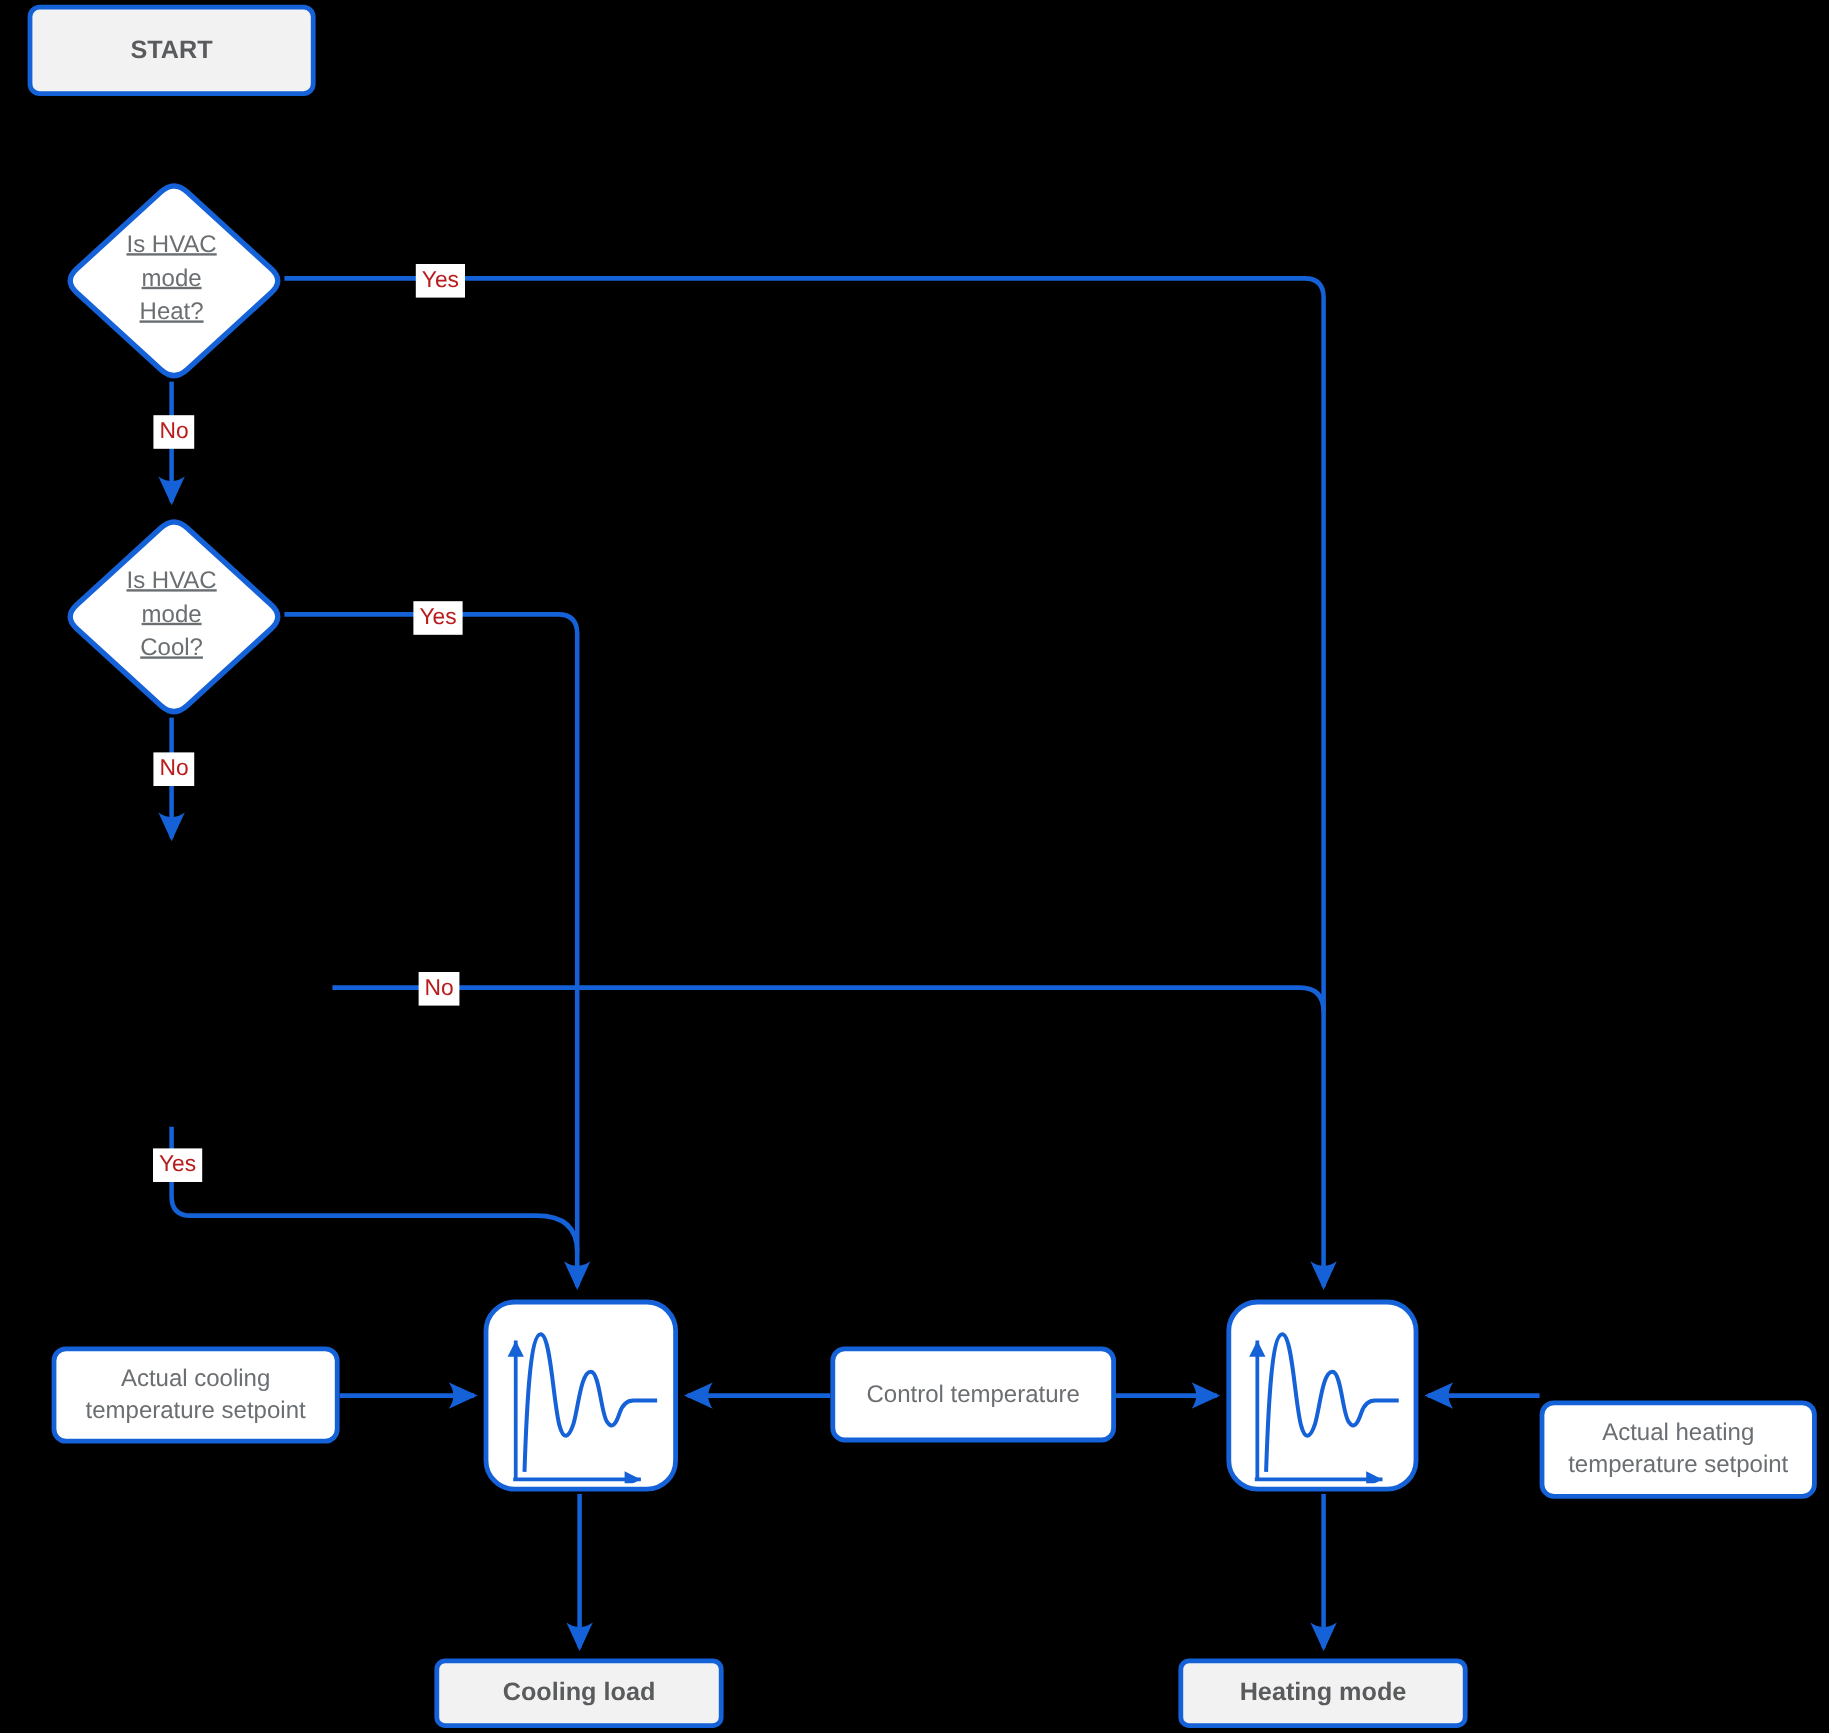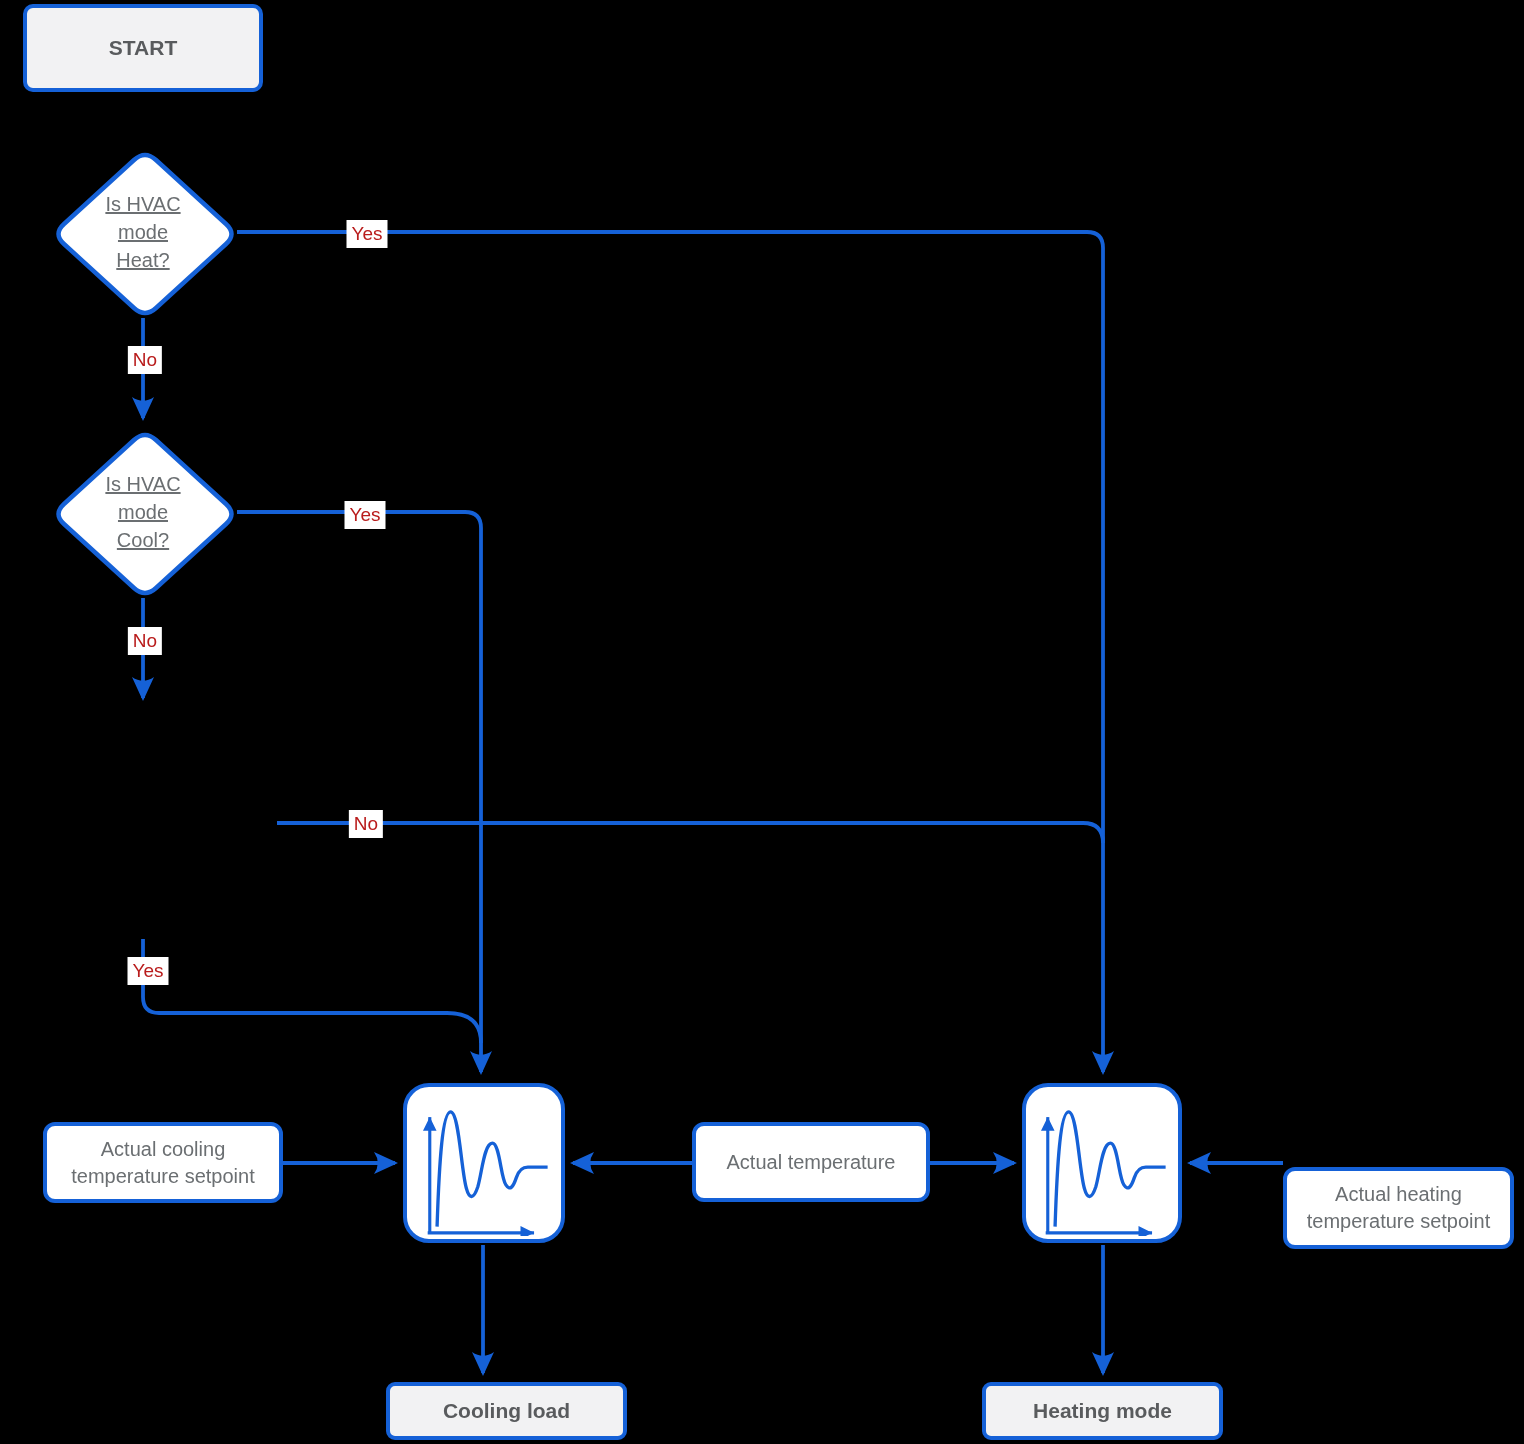--- a/index.html
+++ b/index.html
@@ -77,21 +77,21 @@
       <path d="M 143 939 L 143 997 Q 143 1013 159 1013 L 447 1013 Q 481 1013 481 1043"></path>
       <path d="M 483 1245 L 483 1373" marker-end="url(#arr)"></path>
       <path d="M 1103 1245 L 1103 1373" marker-end="url(#arr)"></path>
       <path d="M 283 1163 L 395 1163" marker-end="url(#arr)"></path>
       <path d="M 692 1163 L 573 1163" marker-end="url(#arr)"></path>
       <path d="M 930 1163 L 1014 1163" marker-end="url(#arr)"></path>
       <path d="M 1283 1163 L 1190 1163" marker-end="url(#arr)"></path>
     </g>
   </svg>
 
-  <div class="node terminal" style="left:23px;top:4px;width:240px;height:88px;">
+  <div class="node terminal" style="left:23px;top:4px;width:240px;height:76px;">
     <span>START</span>
   </div>
 
   <div class="diamond" style="left:45px;top:142px;width:196px;height:180px;">
     <svg width="196" height="180" viewBox="-4 -4 196 180">
       <path d="M 85 14 Q 96 4 107 14 L 177 78 Q 188 88 177 98 L 107 162 Q 96 172 85 162 L 15 98 Q 4 88 15 78 Z" fill="#FFFFFF" stroke="#1561D7" stroke-width="4.5"></path>
     </svg>
     <div class="dlabel">Is HVAC
 mode
 Heat?</div>
@@ -132,29 +132,29 @@
                C 103 78, 106 74, 112 74 L 131 74" fill="none" stroke="#1561D7" stroke-width="3.2"></path>
     </svg>
   </div>
 
   <div class="node rectnode" style="left:43px;top:1122px;width:240px;height:81px;">
     <span>Actual cooling
 temperature setpoint</span>
   </div>
 
   <div class="node rectnode" style="left:692px;top:1122px;width:238px;height:80px;">
-    <span>Actual temperature</span>
+    <span>Control temperature</span>
   </div>
 
   <div class="node rectnode" style="left:1283px;top:1167px;width:231px;height:82px;">
     <span>Actual heating
 temperature setpoint</span>
   </div>
 
-  <div class="node terminal" style="left:362px;top:1382px;width:241px;height:58px;border-radius:9px;margin-left:24px;">
+  <div class="node terminal" style="left:362px;top:1382px;width:241px;height:58px;border-radius:9px;">
     <span>Cooling load</span>
   </div>
 
   <div class="node terminal" style="left:982px;top:1382px;width:241px;height:58px;border-radius:9px;">
     <span>Heating mode</span>
   </div>
 
   <div class="edge-chip" style="left:367px;top:234px;">Yes</div>
   <div class="edge-chip" style="left:145px;top:360px;">No</div>
   <div class="edge-chip" style="left:365px;top:515px;">Yes</div>

